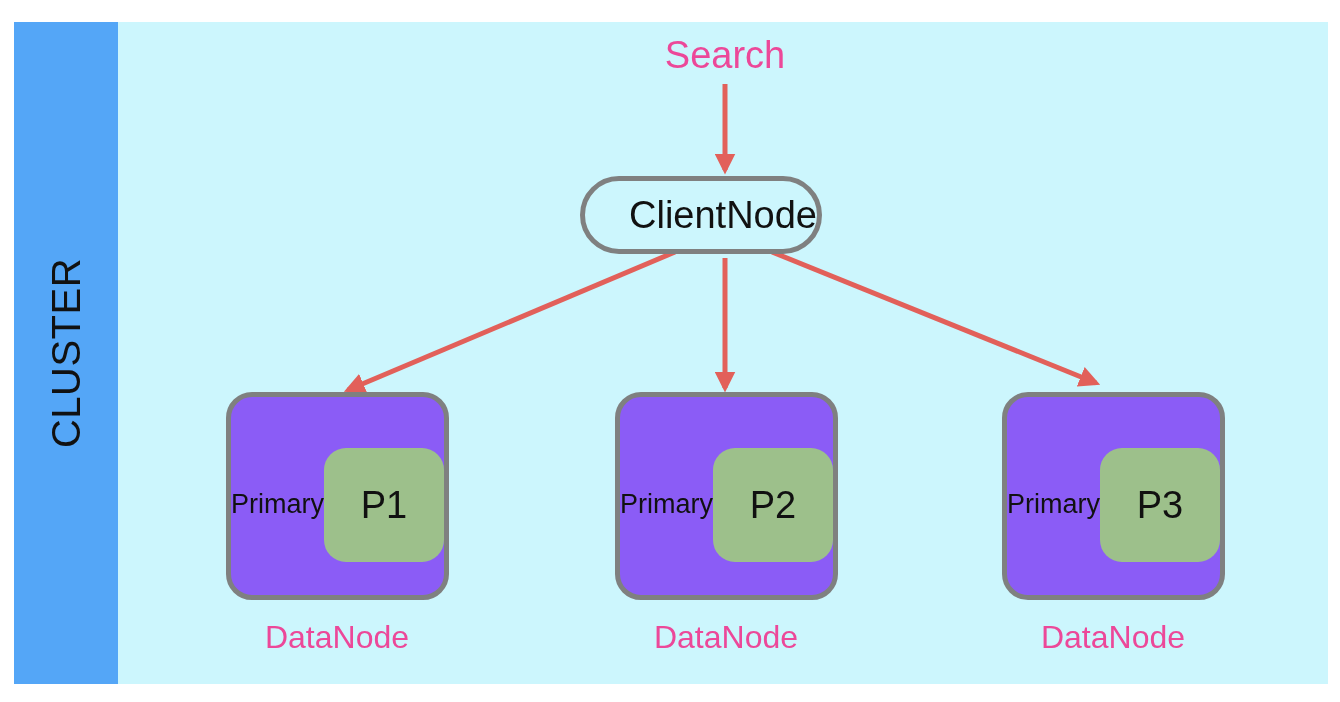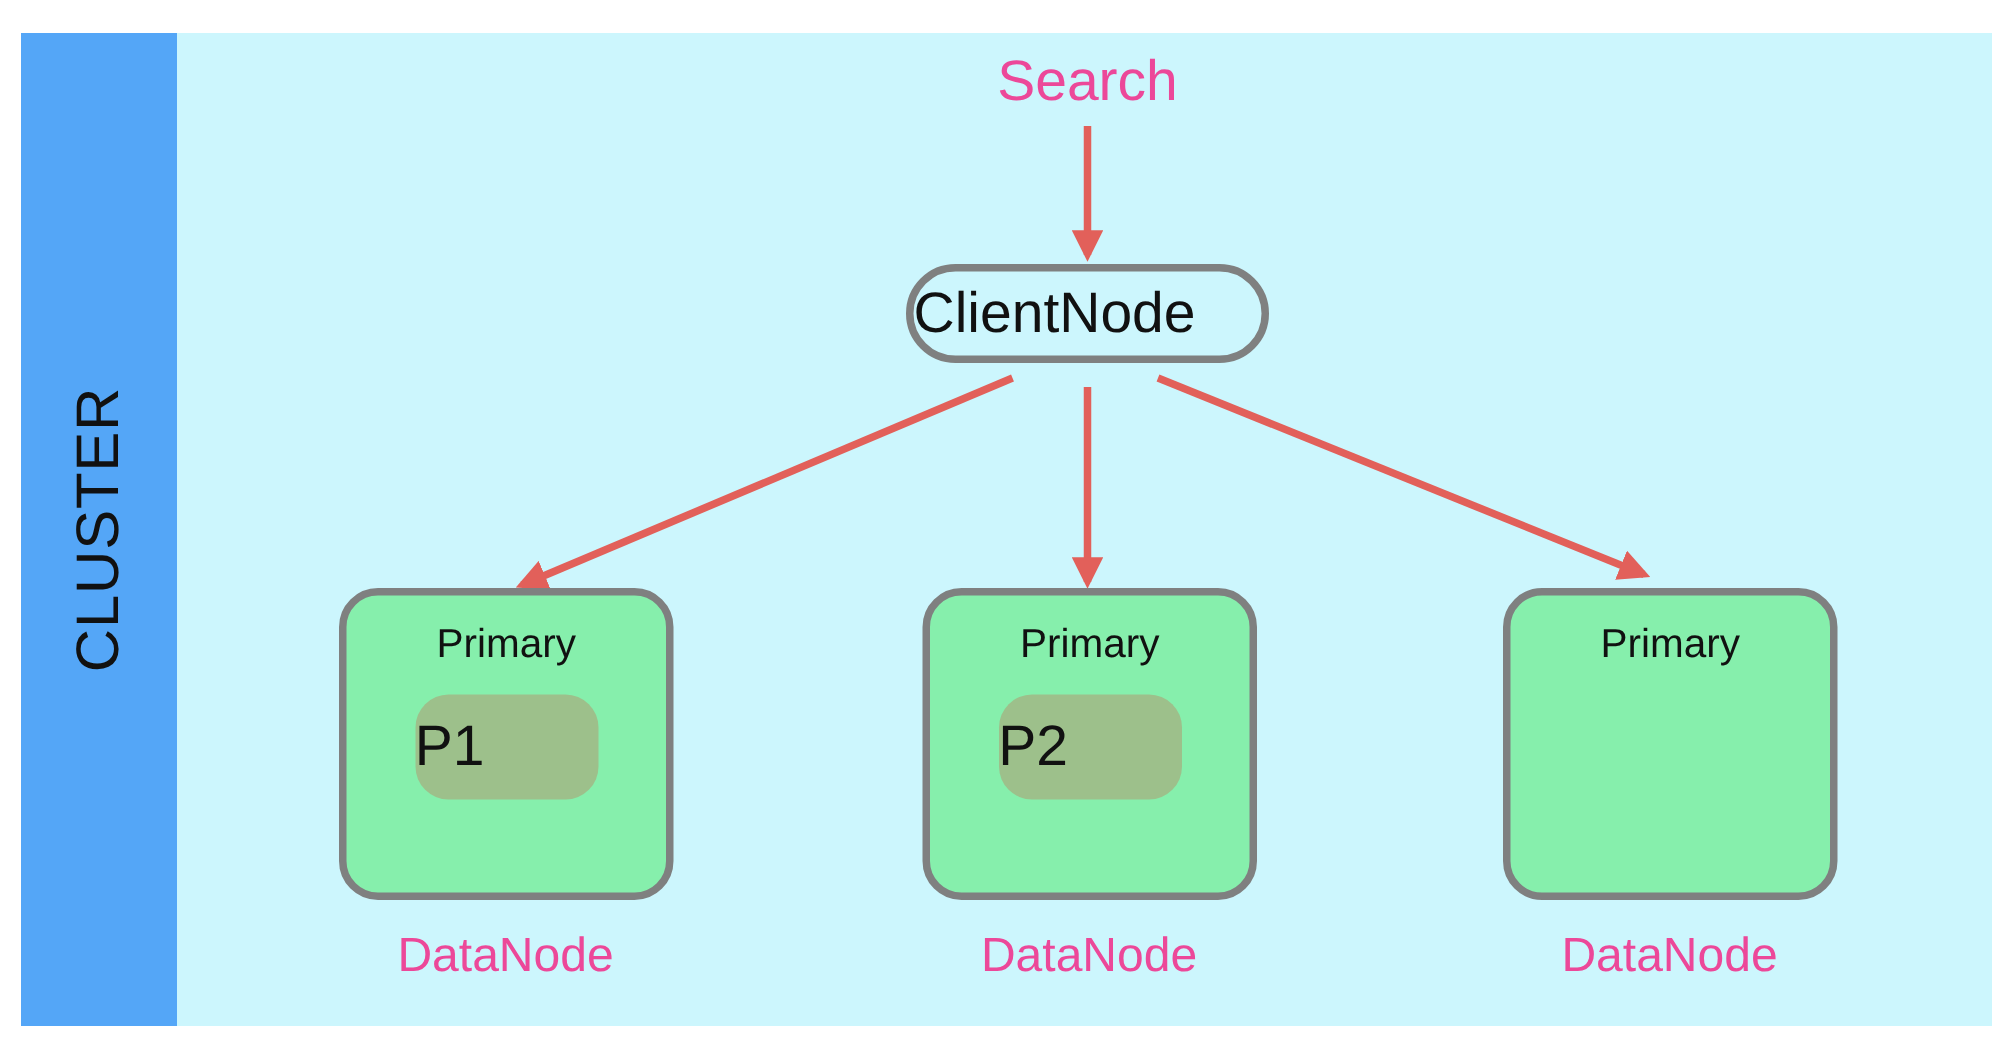--- a/index.html
+++ b/index.html
@@ -71,68 +71,68 @@
     font-size: 38px;
   }
   .datanode-caption {
     top: 637px;
     transform: translate(-50%, -50%);
     font-size: 32px;
   }
   
   #client-node {
     position: absolute;
-    left: 604px;
+    left: 580px;
     top: 176px;
     width: 242px;
-    height: 66px;
+    height: 78px;
     box-sizing: border-box;
     border: 5px solid #7f8080;
     border-radius: 39px;
     background: #ccf6fd;
     display: flex;
     align-items: center;
-    justify-content: flex-start;
+    justify-content: flex-end;
   }
   #client-node-label {
     font-size: 38px;
     color: #111111;
     white-space: nowrap;
     font-family: "Liberation Sans", sans-serif;
   }
   
   .datanode-box {
     position: absolute;
     top: 392px;
     width: 223px;
     height: 208px;
     box-sizing: border-box;
     border: 5px solid #7f8080;
     border-radius: 26px;
-    background: #86efac;
+    background: #8b5cf6;
     display: flex;
-    flex-direction: column;
+    flex-direction: row;
     align-items: center;
   }
   .datanode-role {
     margin-top: 17px;
     font-size: 27px;
     color: #111111;
     white-space: nowrap;
     font-family: "Liberation Sans", sans-serif;
   }
   .shard-box {
     margin-top: 18px;
     width: 122px;
-    height: 70px;
+    height: 114px;
     background: #9dc08b;
     border-radius: 22px;
     display: flex;
     align-items: center;
-    justify-content: flex-start;
+    justify-content: center;
   }
   .shard-label {
     font-size: 38px;
     color: #111111;
     white-space: nowrap;
     font-family: "Liberation Sans", sans-serif;
   }
 </style>
 </head>
 <body>
@@ -178,16 +178,19 @@
   <div class="datanode-box" style="left:615px;">
     <span class="datanode-role">Primary</span>
     <div class="shard-box">
       <span class="shard-label">P2</span>
     </div>
   </div>
   <div class="plain-label datanode-caption" style="left:726px;">DataNode</div>
 
   <div class="datanode-box" style="left:1002px;">
     <span class="datanode-role">Primary</span>
+    <div class="shard-box">
+      <span class="shard-label">P3</span>
+    </div>
   </div>
   <div class="plain-label datanode-caption" style="left:1113px;">DataNode</div>
 
 </div>
 
 </body></html>

